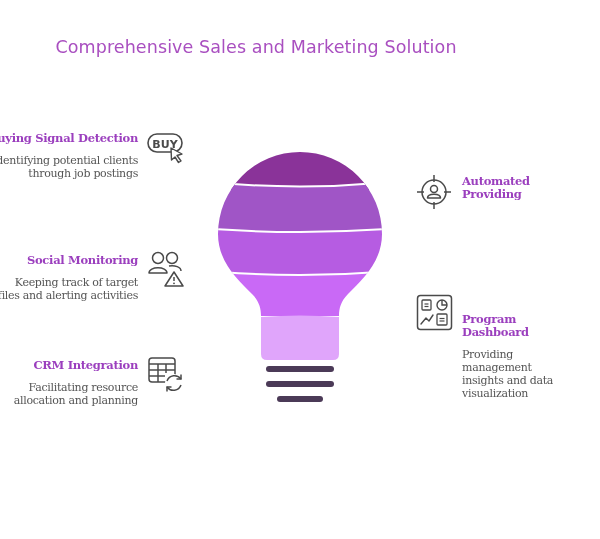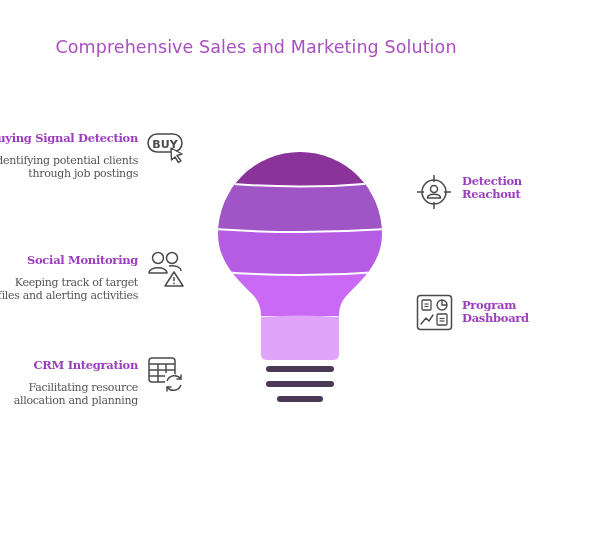--- a/index.html
+++ b/index.html
@@ -84,30 +84,31 @@
 <svg class="icon" style="left:415px;top:173px;" width="38" height="38" viewBox="0 0 38 38">
   <circle cx="19" cy="19" r="12" fill="none" stroke="#4a4a4a" stroke-width="1.5"></circle>
   <line x1="19" y1="2" x2="19" y2="9" stroke="#4a4a4a" stroke-width="1.5"></line>
   <line x1="19" y1="29" x2="19" y2="36" stroke="#4a4a4a" stroke-width="1.5"></line>
   <line x1="2" y1="19" x2="9" y2="19" stroke="#4a4a4a" stroke-width="1.5"></line>
   <line x1="29" y1="19" x2="36" y2="19" stroke="#4a4a4a" stroke-width="1.5"></line>
   <circle cx="19" cy="16" r="3.5" fill="none" stroke="#4a4a4a" stroke-width="1.5"></circle>
   <path d="M12.5,25 C12.5,20 25.5,20 25.5,25 Z" fill="none" stroke="#4a4a4a" stroke-width="1.5" stroke-linejoin="round"></path>
 </svg>
 <div class="item right" style="top:175px;">
-  <div class="head">Detection Reachout</div>
+  <div class="head">Automated Providing</div>
 </div>
 
 <svg class="icon" style="left:416px;top:294px;" width="38" height="38" viewBox="0 0 38 38">
   <rect x="1.5" y="1.5" width="34" height="34" rx="3" fill="none" stroke="#4a4a4a" stroke-width="1.5"></rect>
   <rect x="6" y="6" width="9" height="10" rx="1" fill="none" stroke="#4a4a4a" stroke-width="1.3"></rect>
   <line x1="8.5" y1="10" x2="12.5" y2="10" stroke="#4a4a4a" stroke-width="1.2"></line>
   <line x1="8.5" y1="12.5" x2="12.5" y2="12.5" stroke="#4a4a4a" stroke-width="1.2"></line>
   <circle cx="26" cy="11" r="5" fill="none" stroke="#4a4a4a" stroke-width="1.4"></circle>
   <path d="M26,6 L26,11 L31,11" fill="none" stroke="#4a4a4a" stroke-width="1.4"></path>
   <path d="M5,30 L10,24 L13,27 L17,21" fill="none" stroke="#4a4a4a" stroke-width="1.4" stroke-linecap="round" stroke-linejoin="round"></path>
   <rect x="21" y="20" width="10" height="11" rx="1" fill="none" stroke="#4a4a4a" stroke-width="1.3"></rect>
   <line x1="23.5" y1="24.5" x2="28.5" y2="24.5" stroke="#4a4a4a" stroke-width="1.2"></line>
   <line x1="23.5" y1="27" x2="28.5" y2="27" stroke="#4a4a4a" stroke-width="1.2"></line>
 </svg>
-<div class="item right" style="top:299px;">
+<div class="item right" style="top:313px;">
   <div class="head">Program Dashboard</div>
+  <div class="desc">Providing management insights and data visualization</div>
 </div>
 
 </body></html>

